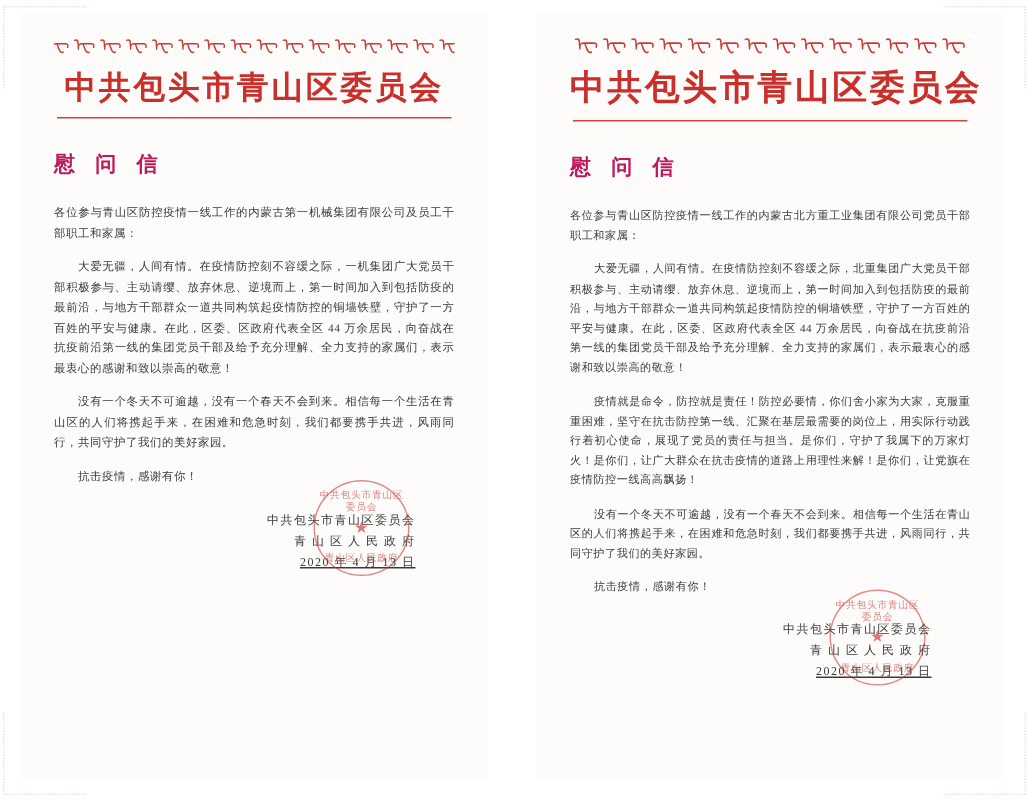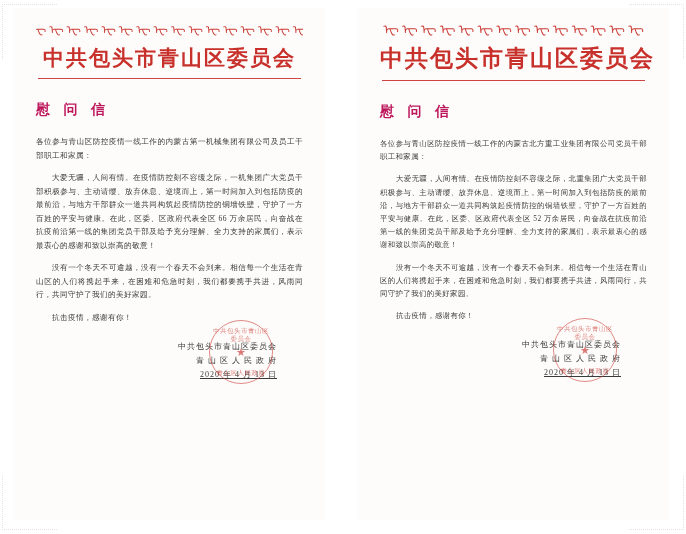--- a/index.html
+++ b/index.html
@@ -172,21 +172,21 @@
   <div class="letter left">
 
     <div class="ornament-band">ᠧ ᠧ ᠧ ᠧ ᠧ ᠧ ᠧ ᠧ ᠧ ᠧ ᠧ ᠧ ᠧ ᠧ ᠧ ᠧ ᠧ ᠧ</div>
 
     <div class="masthead">中共包头市青山区委员会</div>
     <div class="masthead-rule"></div>
 
     <div class="doc-title">慰 问 信</div>
 
     <p class="para no-indent">各位参与青山区防控疫情一线工作的内蒙古第一机械集团有限公司及员工干部职工和家属：</p>
-    <p class="para">大爱无疆，人间有情。在疫情防控刻不容缓之际，一机集团广大党员干部积极参与、主动请缨、放弃休息、逆境而上，第一时间加入到包括防疫的最前沿，与地方干部群众一道共同构筑起疫情防控的铜墙铁壁，守护了一方百姓的平安与健康。在此，区委、区政府代表全区 66 万余居民，向奋战在抗疫前沿第一线的集团党员干部及给予充分理解、全力支持的家属们，表示最衷心的感谢和致以崇高的敬意！</p>
+    <p class="para">大爱无疆，人间有情。在疫情防控刻不容缓之际，一机集团广大党员干部积极参与、主动请缨、放弃休息、逆境而上，第一时间加入到包括防疫的最前沿，与地方干部群众一道共同构筑起疫情防控的铜墙铁壁，守护了一方百姓的平安与健康。在此，区委、区政府代表全区 44 万余居民，向奋战在抗疫前沿第一线的集团党员干部及给予充分理解、全力支持的家属们，表示最衷心的感谢和致以崇高的敬意！</p>
     <p class="para">没有一个冬天不可逾越，没有一个春天不会到来。相信每一个生活在青山区的人们将携起手来，在困难和危急时刻，我们都要携手共进，风雨同行，共同守护了我们的美好家园。</p>
     <p class="para">抗击疫情，感谢有你！</p>
 
     <div class="signature">
       <div class="sig-line">中共包头市青山区委员会</div>
       <div class="sig-line">青 山 区 人 民 政 府</div>
       <div class="sig-date">2020 年 4 月 13 日</div>
       <div class="seal">
         <div class="seal-text-top">中共包头市青山区委员会</div>
         <div class="seal-star">★</div>
@@ -198,21 +198,22 @@
   <div class="letter right">
 
     <div class="ornament-band">ᠧ ᠧ ᠧ ᠧ ᠧ ᠧ ᠧ ᠧ ᠧ ᠧ ᠧ ᠧ ᠧ ᠧ ᠧ ᠧ ᠧ ᠧ</div>
 
     <div class="masthead">中共包头市青山区委员会</div>
     <div class="masthead-rule"></div>
 
     <div class="doc-title">慰 问 信</div>
 
     <p class="para no-indent">各位参与青山区防控疫情一线工作的内蒙古北方重工业集团有限公司党员干部职工和家属：</p>
-    <p class="para">大爱无疆，人间有情。在疫情防控刻不容缓之际，北重集团广大党员干部积极参与、主动请缨、放弃休息、逆境而上，第一时间加入到包括防疫的最前沿，与地方干部群众一道共同构筑起疫情防控的铜墙铁壁，守护了一方百姓的平安与健康。在此，区委、区政府代表全区 52 万余居民，向奋战在抗疫前沿第一线的集团党员干部及给予充分理解、全力支持的家属们，表示最衷心的感谢和致以崇高的敬意！</p>
+    <p class="para">大爱无疆，人间有情。在疫情防控刻不容缓之际，北重集团广大党员干部积极参与、主动请缨、放弃休息、逆境而上，第一时间加入到包括防疫的最前沿，与地方干部群众一道共同构筑起疫情防控的铜墙铁壁，守护了一方百姓的平安与健康。在此，区委、区政府代表全区 44 万余居民，向奋战在抗疫前沿第一线的集团党员干部及给予充分理解、全力支持的家属们，表示最衷心的感谢和致以崇高的敬意！</p>
+    <p class="para">疫情就是命令，防控就是责任！防控必要情，你们舍小家为大家，克服重重困难，坚守在抗击防控第一线、汇聚在基层最需要的岗位上，用实际行动践行着初心使命，展现了党员的责任与担当。是你们，守护了我属下的万家灯火！是你们，让广大群众在抗击疫情的道路上用理性来解！是你们，让党旗在疫情防控一线高高飘扬！</p>
     <p class="para">没有一个冬天不可逾越，没有一个春天不会到来。相信每一个生活在青山区的人们将携起手来，在困难和危急时刻，我们都要携手共进，风雨同行，共同守护了我们的美好家园。</p>
     <p class="para">抗击疫情，感谢有你！</p>
 
     <div class="signature">
       <div class="sig-line">中共包头市青山区委员会</div>
       <div class="sig-line">青 山 区 人 民 政 府</div>
       <div class="sig-date">2020 年 4 月 13 日</div>
       <div class="seal">
         <div class="seal-text-top">中共包头市青山区委员会</div>
         <div class="seal-star">★</div>

